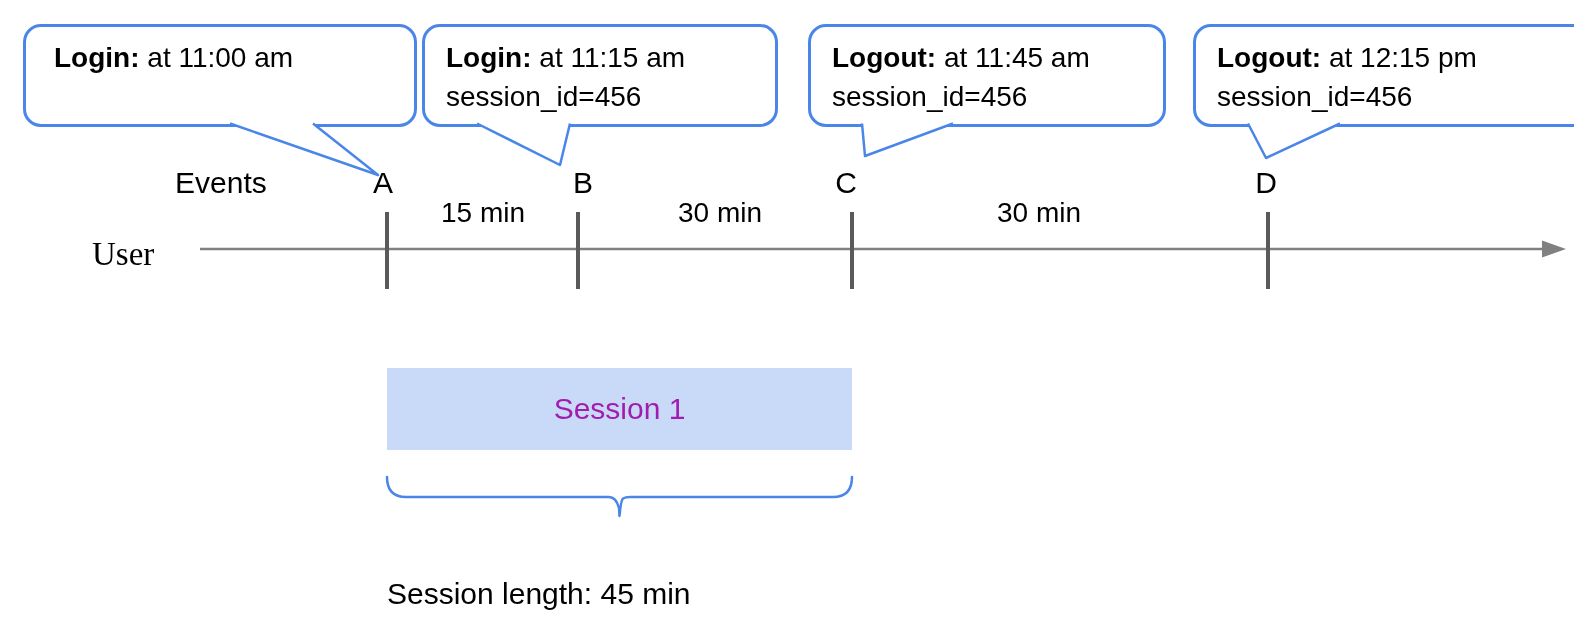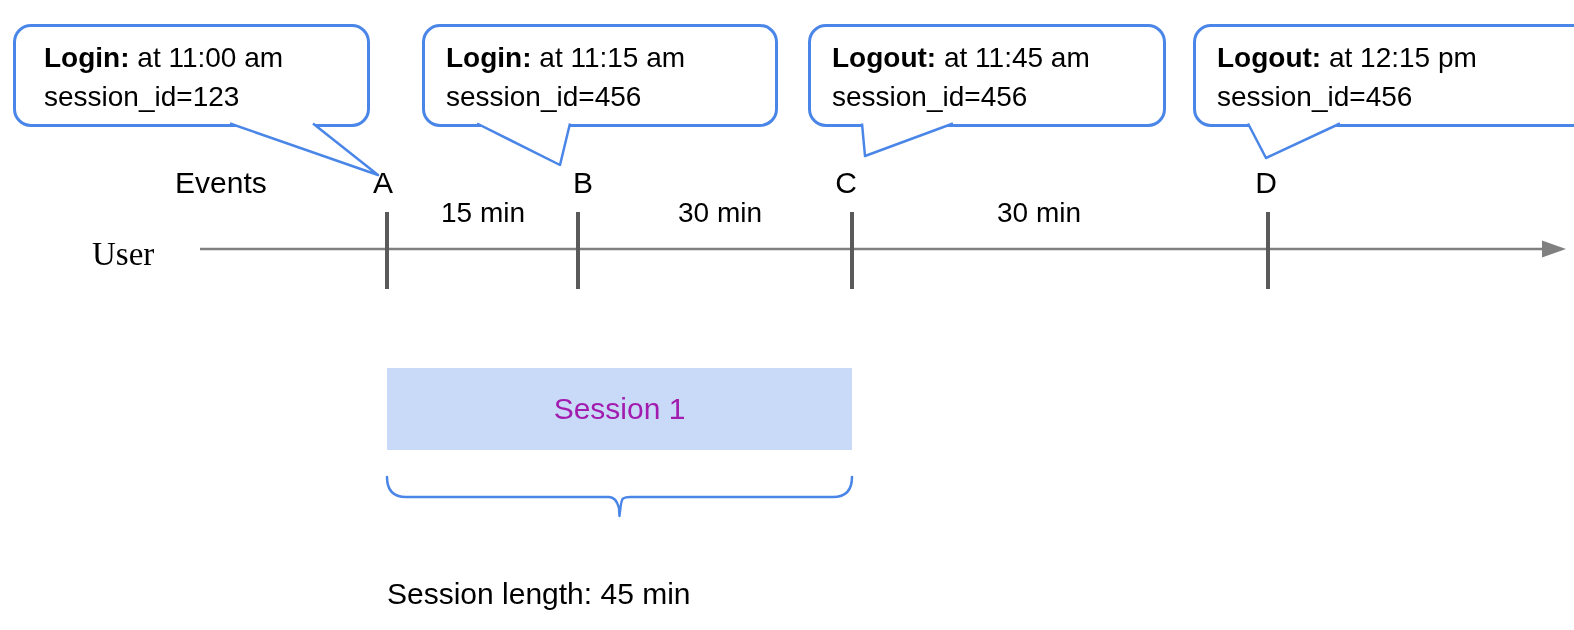--- a/index.html
+++ b/index.html
@@ -69,23 +69,22 @@
     text-align: left;
     font-size: 30px;
     color: #000000;
   }
 </style>
 </head>
 <body>
 
 <div class="canvas">
 
-  <div class="bubble" style="left:13px; width:357px;padding-left:28px;">
+  <div class="bubble" style="left:23px; width:394px;padding-left:28px;">
     <div><span class="evt">Login:</span><span> at 11:00 am</span></div>
-    <div>session_id=123</div>
   </div>
 
   <div class="bubble" style="left:422px; width:356px;">
     <div><span class="evt">Login:</span><span> at 11:15 am</span></div>
     <div>session_id=456</div>
   </div>
 
   <div class="bubble" style="left:808px; width:358px;">
     <div><span class="evt">Logout:</span><span> at 11:45 am</span></div>
     <div>session_id=456</div>

